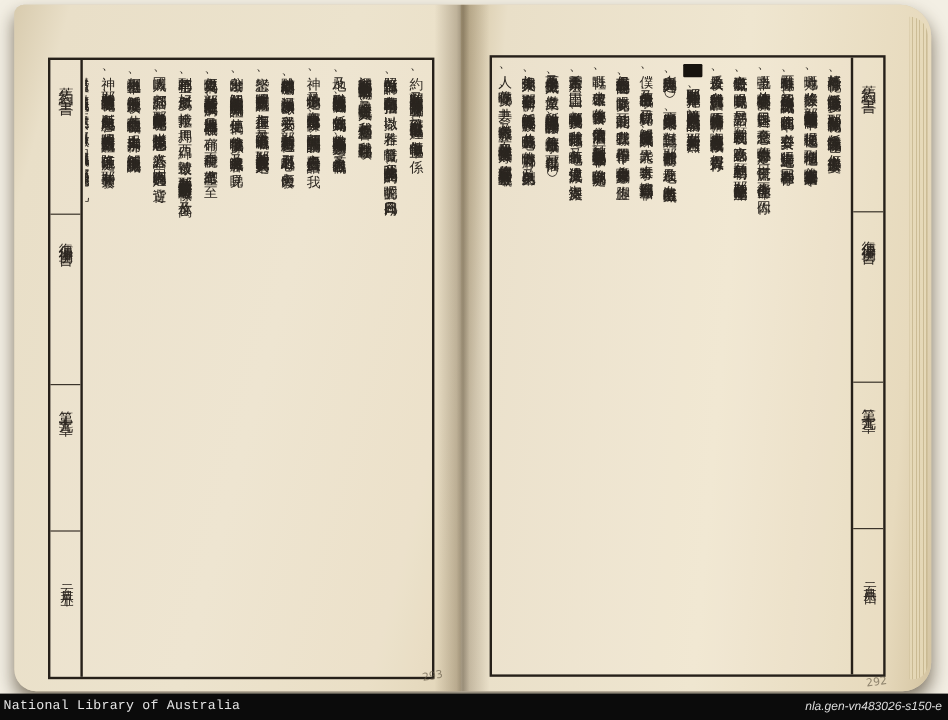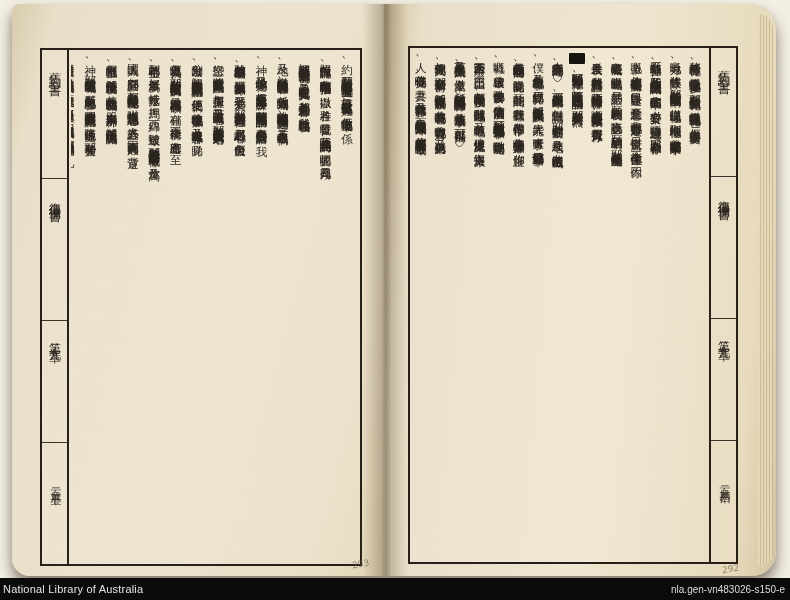--- a/index.html
+++ b/index.html
@@ -47,22 +47,22 @@
   .col { height:100%; overflow:hidden; }
 
   .chapter-box { background:#17130e; color:#f1e8d2; padding:3px 1px; border-radius:1px; letter-spacing:1px; }
 
   .pencil { position:absolute; font-size:9px; color:rgba(105,95,75,.7); font-family:"DejaVu Sans",sans-serif; }
   .pencil-left  { left:352px; top:559px; transform:rotate(-10deg); }
   .pencil-right { left:722px; top:564px; transform:rotate(-8deg); }
 
   .footer { position:absolute; left:0; top:578px; width:790px; height:22px; background:#0b0b0b;
             display:flex; align-items:center; justify-content:space-between; }
-  .footer-left  { color:#e4e4e4; font-size:11px; padding-left:3px; letter-spacing:.2px; }
-  .footer-right { color:#dcdcdc; font-size:10px; padding-right:5px; }
+  .footer-left  { color:#e4e4e4; font-size:11px; padding-left:3px; letter-spacing:.2px;font-family:Liberation Mono, monospace; }
+  .footer-right { color:#dcdcdc; font-size:10px; padding-right:5px;font-style:italic; }
 </style>
 </head>
 <body>
 
 <div class="scan">
   <div class="book">
     <div class="page-left"></div>
     <div class="page-right"></div>
     <div class="gutter"></div>
     <div class="page-edges"></div>

